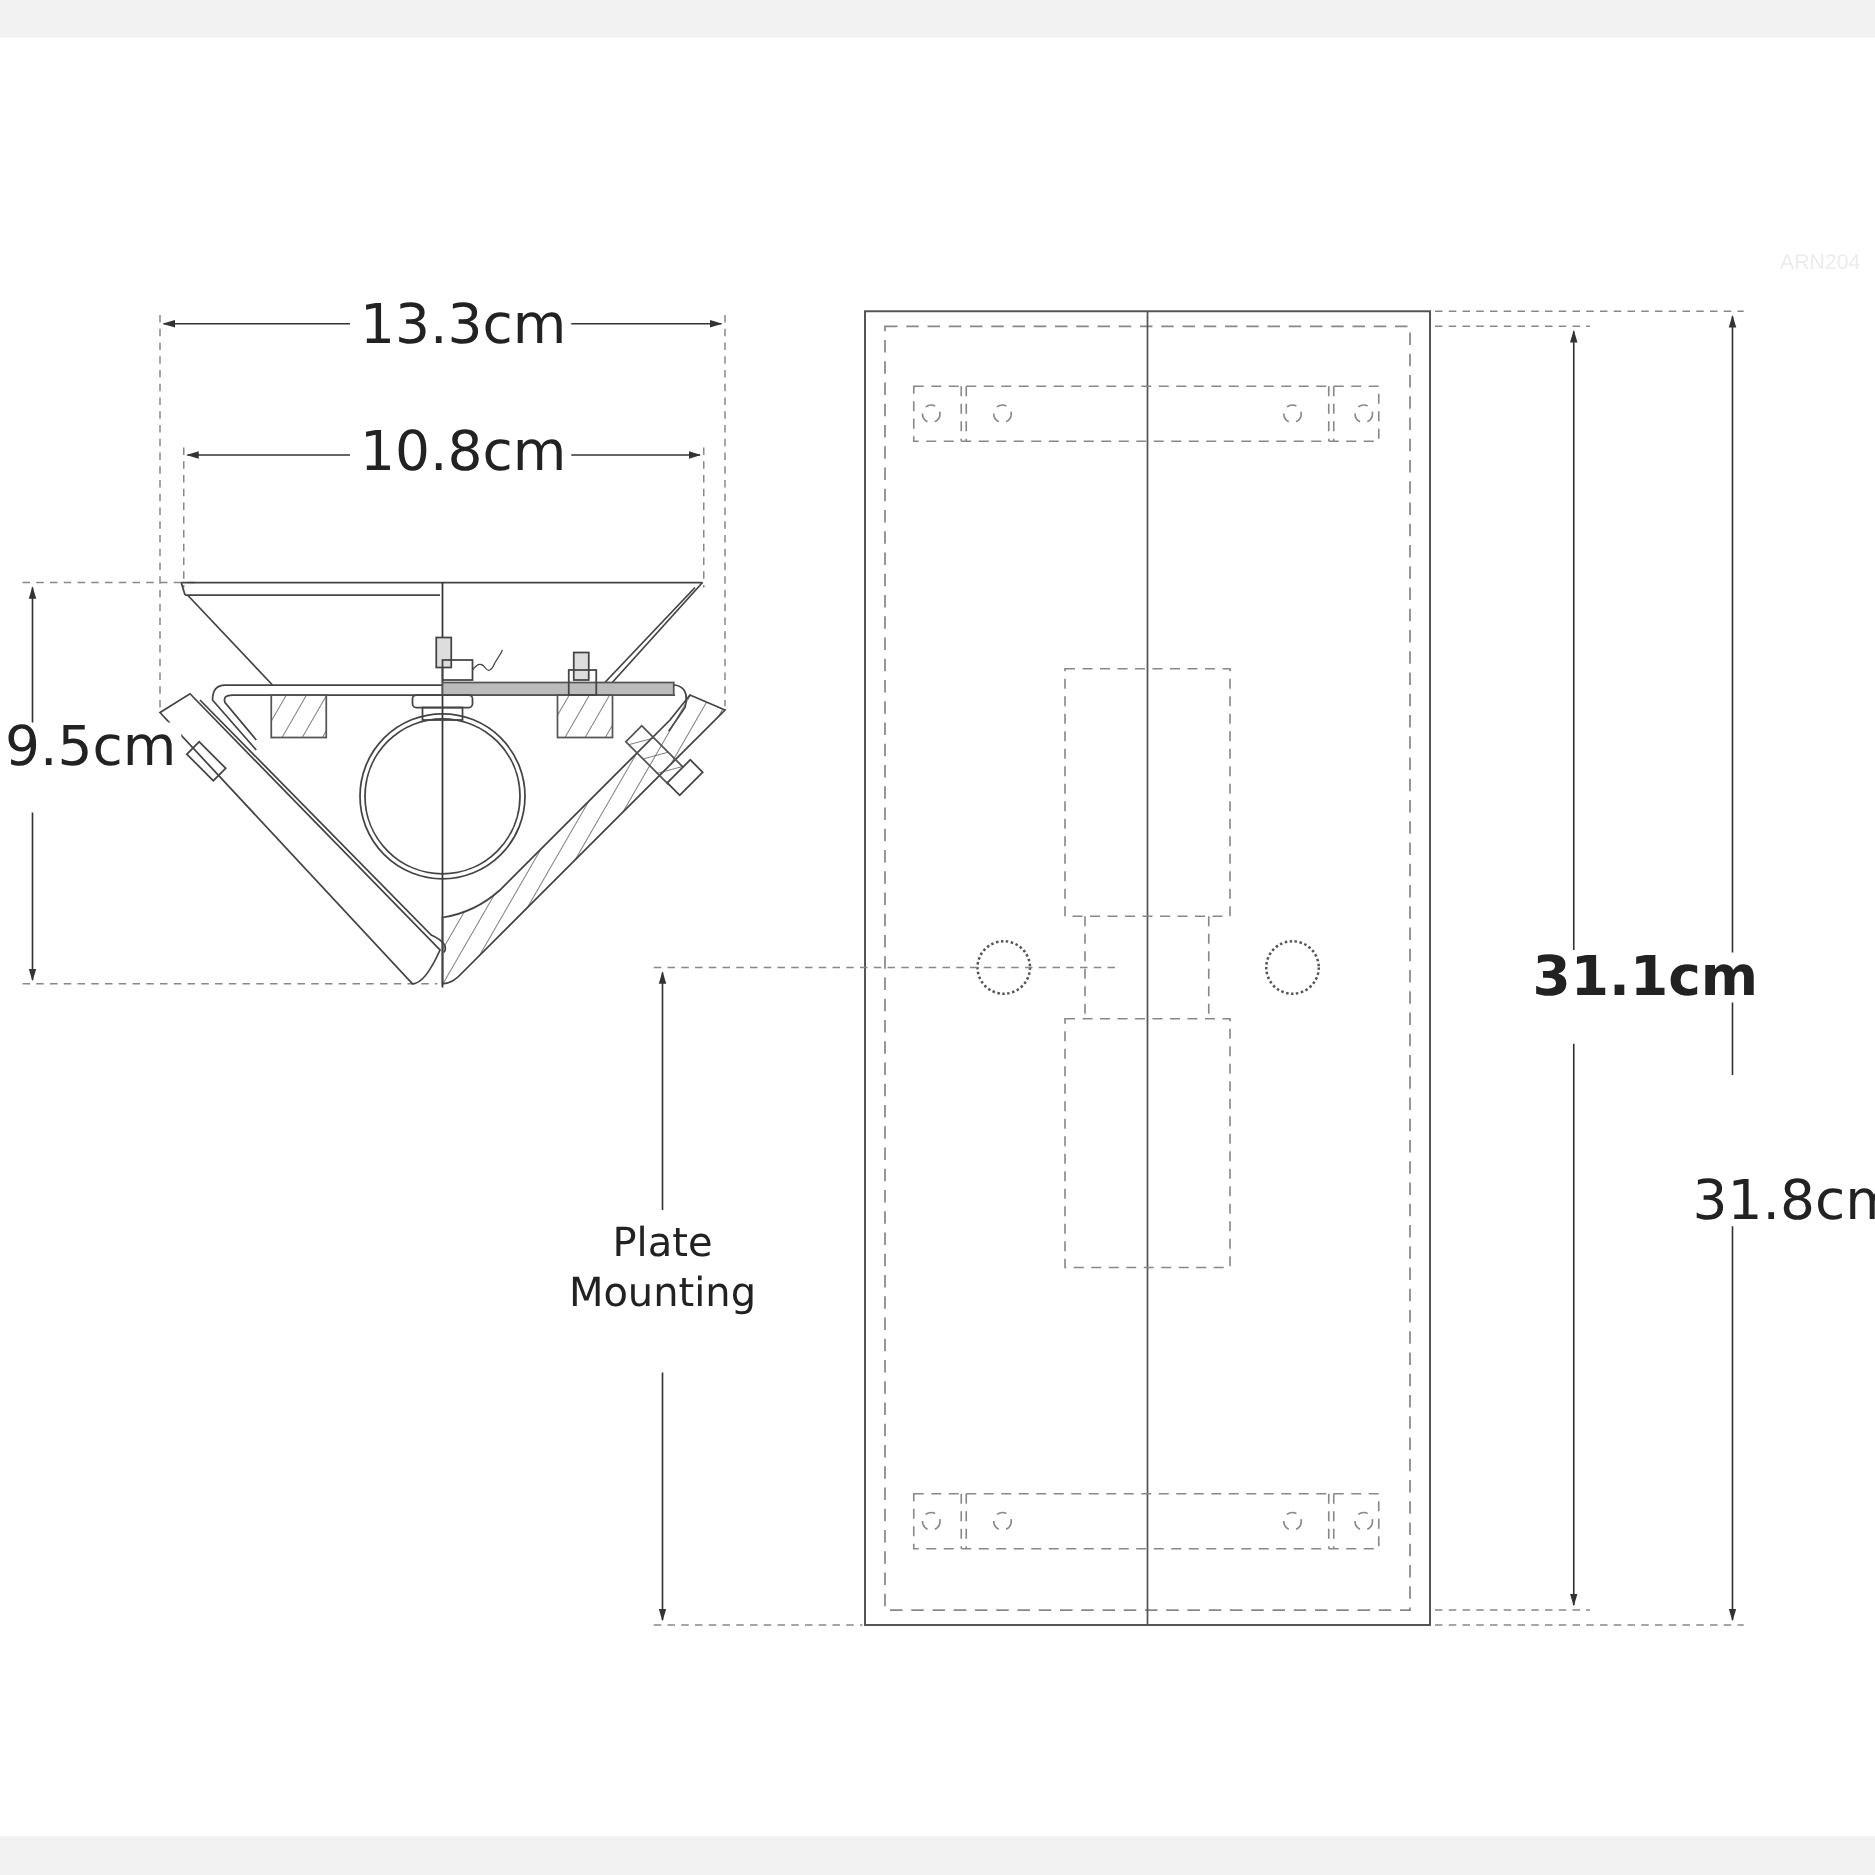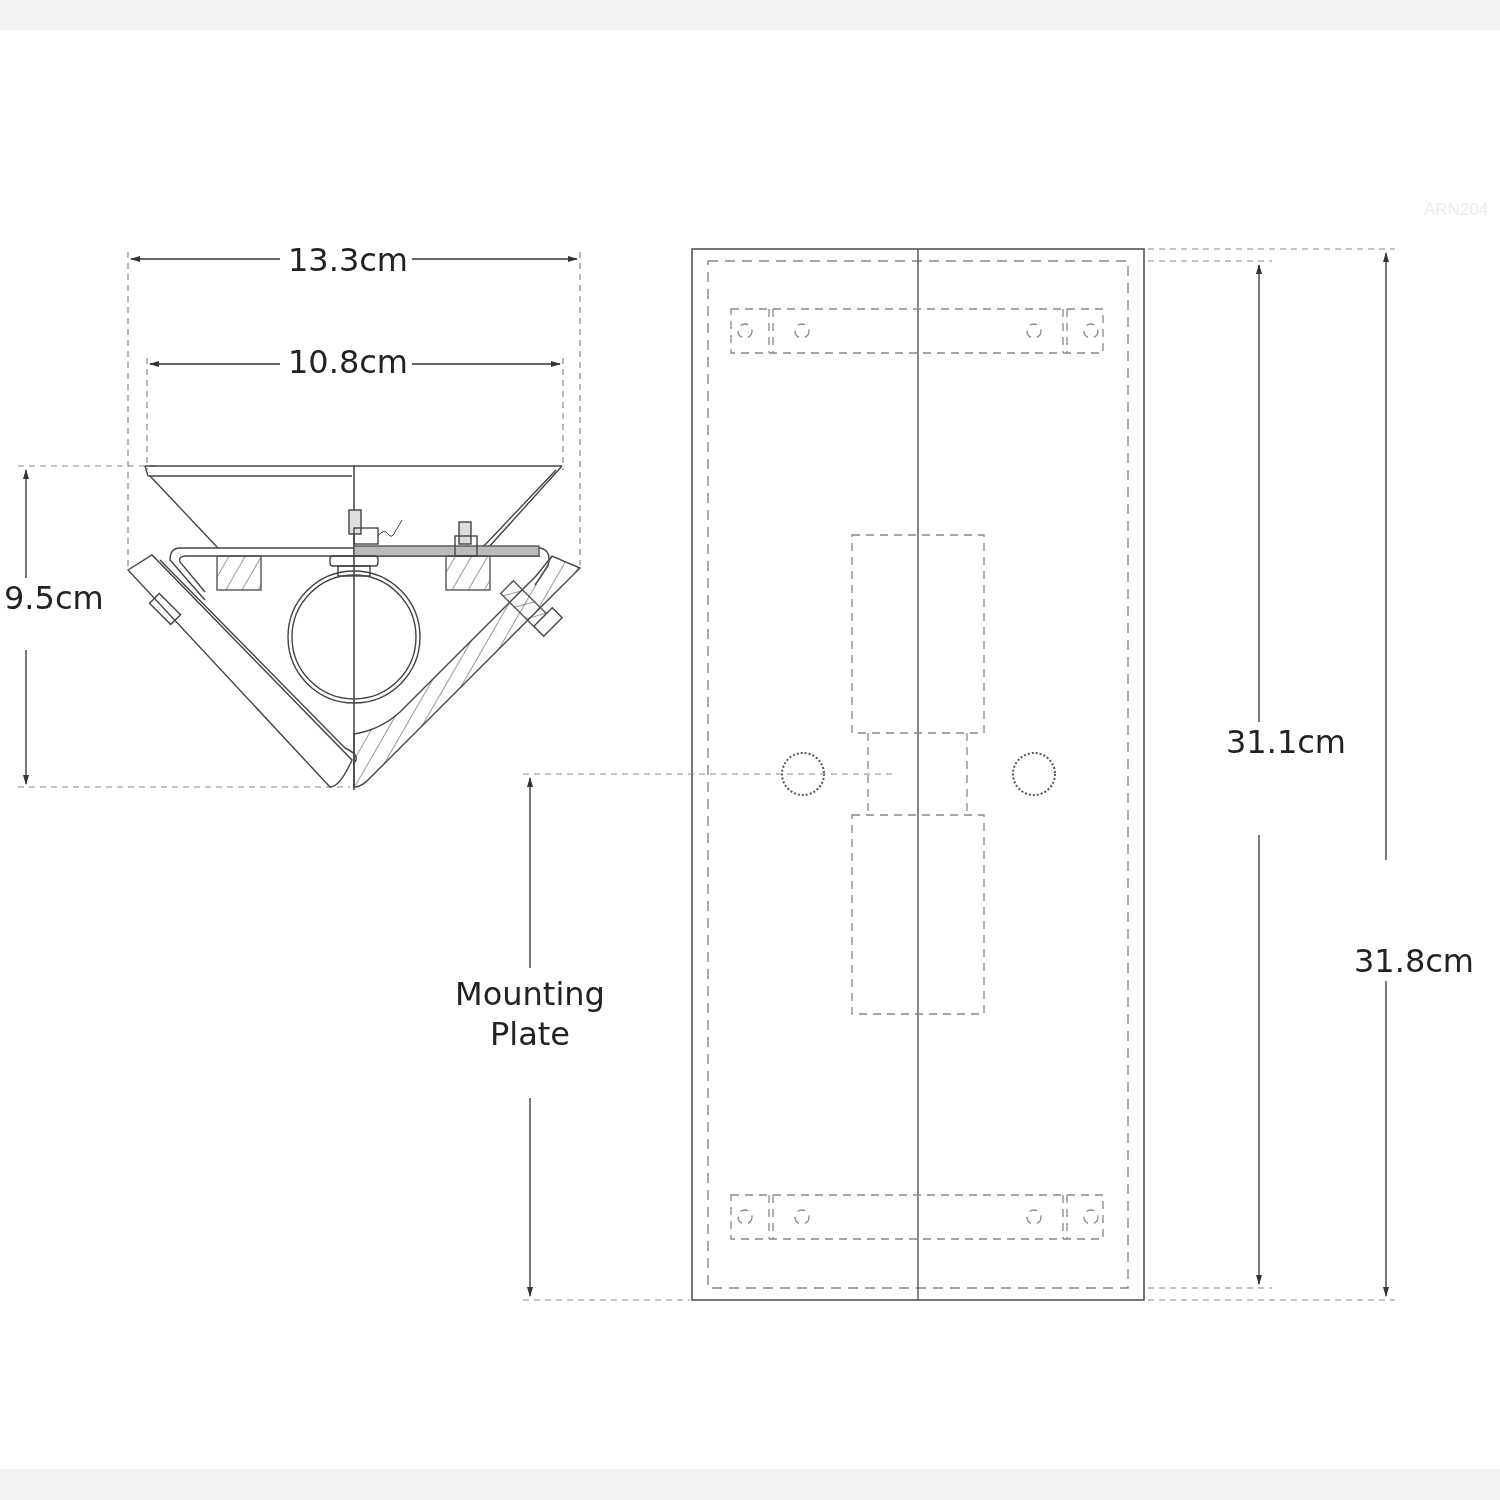--- a/index.html
+++ b/index.html
@@ -1,20 +1,20 @@
 <!DOCTYPE html>
 <html><head>
 <meta charset="utf-8">
 <style>
   html,body{margin:0;padding:0;}
   body{width:1500px;height:1500px;background:#ffffff;position:relative;overflow:hidden;font-family:"DejaVu Sans","Liberation Sans",sans-serif;}
   .band-top{position:absolute;left:0;top:0;width:1500px;height:30px;background:#f2f2f2;}
   .band-bottom{position:absolute;left:0;top:1469px;width:1500px;height:31px;background:#f2f2f2;}
   svg{position:absolute;left:0;top:0;}
-  .lbl{position:absolute;color:#222;font-size:32px;line-height:40px;white-space:nowrap;background:#fff;padding:0 4px;}
+  .lbl{position:absolute;color:#222;font-size:44px;line-height:40px;white-space:nowrap;background:#fff;padding:0 4px;}
   .watermark{position:absolute;left:1424px;top:200px;font-size:17px;color:#ececec;font-family:"Liberation Sans",sans-serif;}
   .mp{position:absolute;left:405px;top:974px;width:250px;text-align:center;font-size:32px;line-height:40px;color:#222;background:#fff;}
 </style>
 </head>
 <body>
 
 <div class="band-top"></div>
 <div class="band-bottom"></div>
 
 <svg width="1500" height="1500" viewBox="0 0 1500 1500">
@@ -149,19 +149,19 @@
     <line x1="1386" y1="860" x2="1386" y2="253" stroke="#333" stroke-width="1.3" marker-end="url(#arr)"></line>
     <line x1="1386" y1="965" x2="1386" y2="1296" stroke="#333" stroke-width="1.3" marker-end="url(#arr)"></line>
   </g>
 </svg>
 
 <div class="watermark">ARN204</div>
 
 <div class="lbl" style="left:284px;top:240px;">13.3cm</div>
 <div class="lbl" style="left:284px;top:342px;">10.8cm</div>
 <div class="lbl" style="left:0px;top:578px;">9.5cm</div>
-<div class="lbl" style="left:1222px;top:722px;">31.1cm</div>
+<div class="lbl" style="left:1222px;top:762px;font-weight:bold;">31.1cm</div>
 <div class="lbl" style="left:1350px;top:941px;">31.8cm</div>
 
 <div class="mp">
+  <div>Plate</div>
   <div>Mounting</div>
-  <div>Plate</div>
 </div>
 
 </body></html>

